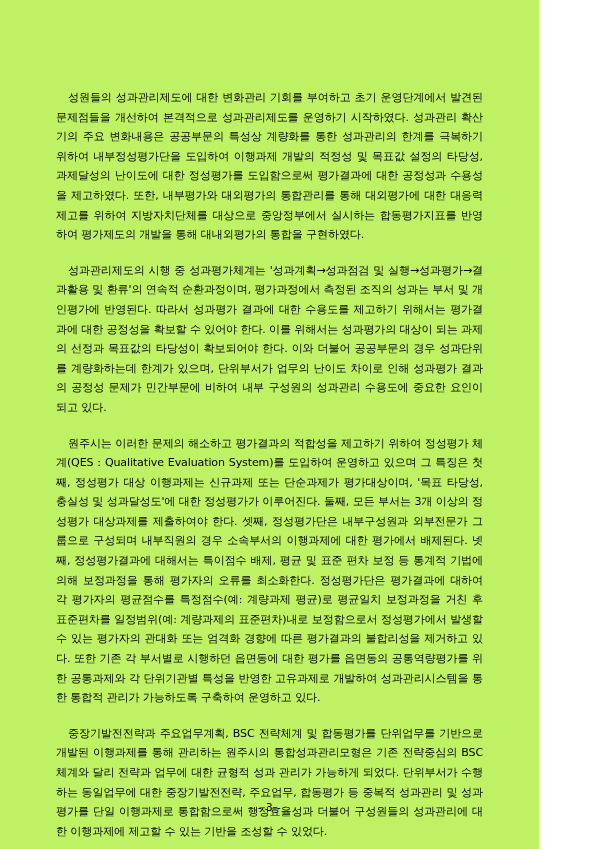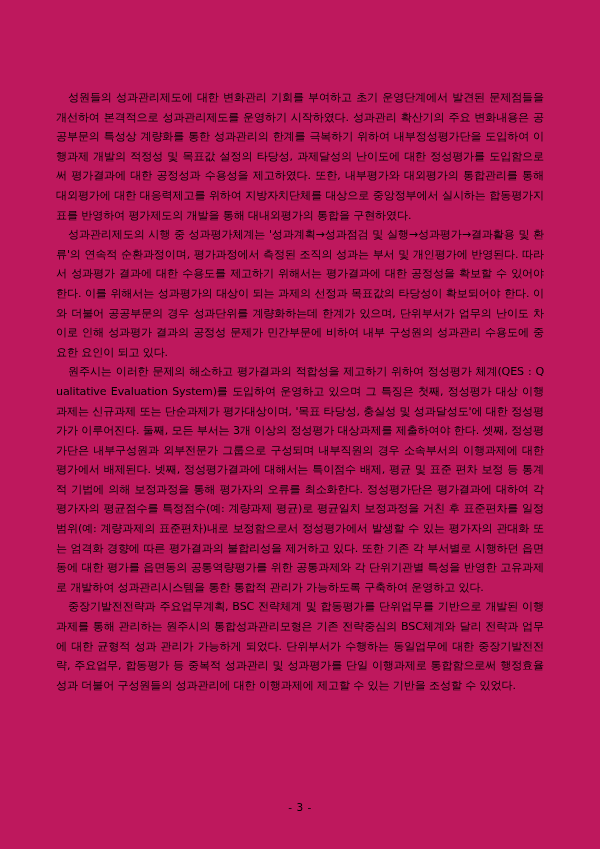--- a/index.html
+++ b/index.html
@@ -12,41 +12,41 @@
     height: 849px;
     font-family: "DejaVu Sans", "Liberation Sans", sans-serif;
     color: #000000;
     position: relative;
     overflow: hidden;
   }
   .page {
     position: absolute;
     left: 0;
     top: 0;
-    width: 600px;
+    width: 539px;
     height: 849px;
     box-sizing: border-box;
     padding: 88px 56px 40px 56px;
-    background: #be185d;
+    background: #bef264;
   }
   .body-text {
     font-size: 11.1px;
     line-height: 19.6px;
     text-align: justify;
     text-justify: inter-ideograph;
     letter-spacing: -0.15px;
     word-break: break-all;
   }
   .para {
     margin: 0;
     text-indent: 12px;
     text-align: justify;
   }
   .para + .para {
-    margin-top: 0px;
+    margin-top: 16px;
   }
   .footer {
     position: absolute;
     left: 0;
     right: 0;
     bottom: 36px;
     text-align: center;
     font-size: 10.5px;
     color: #000000;
     letter-spacing: 0.5px;

